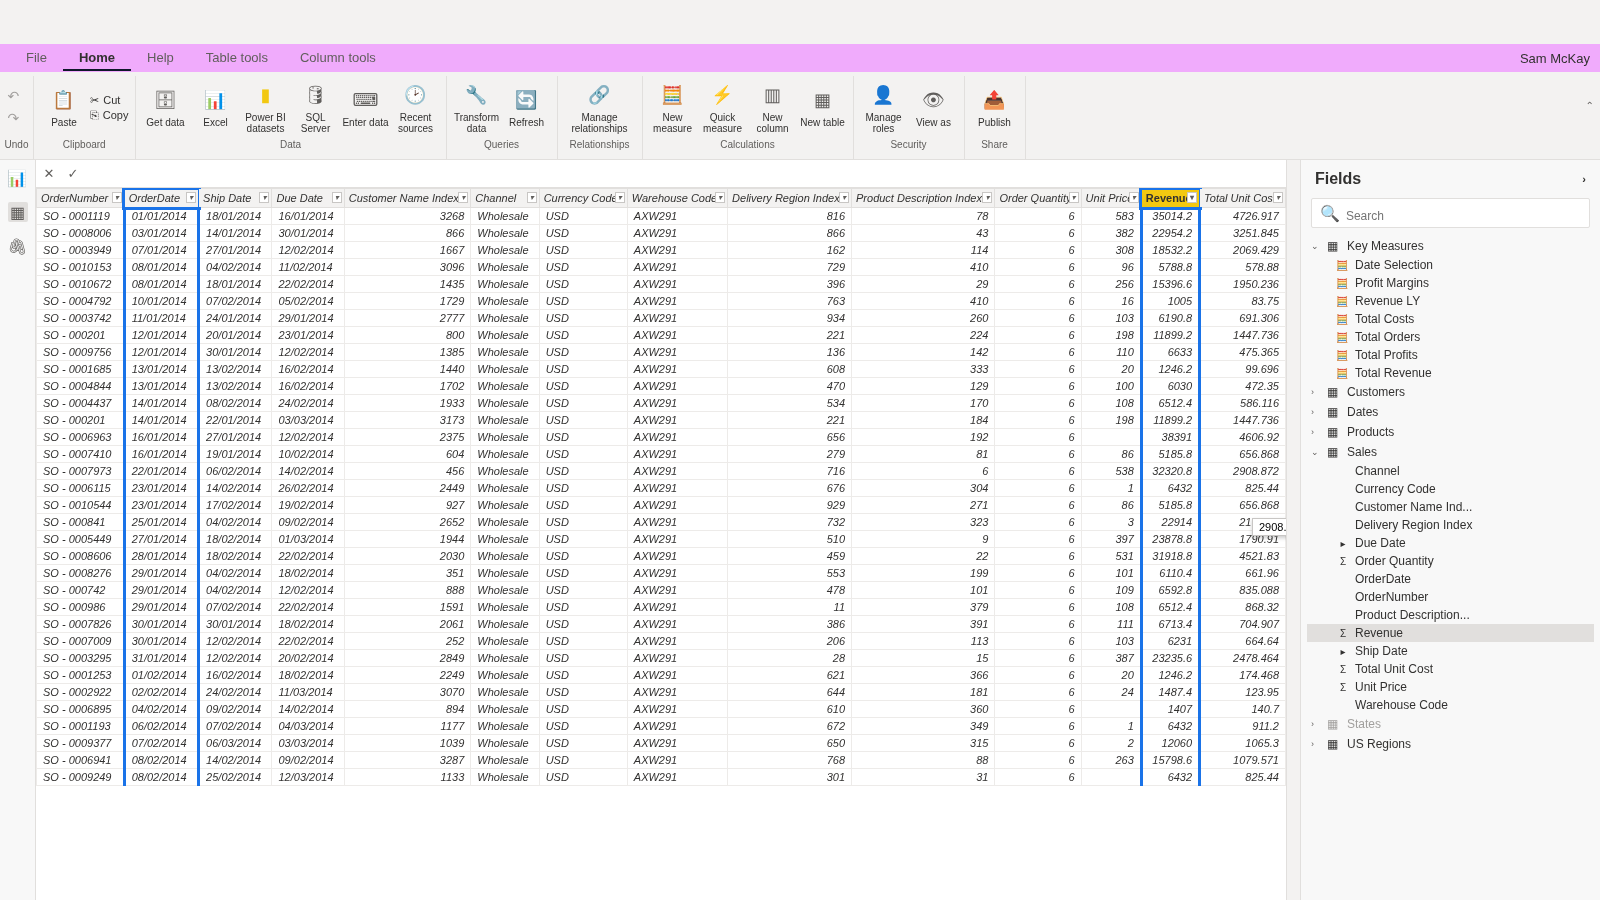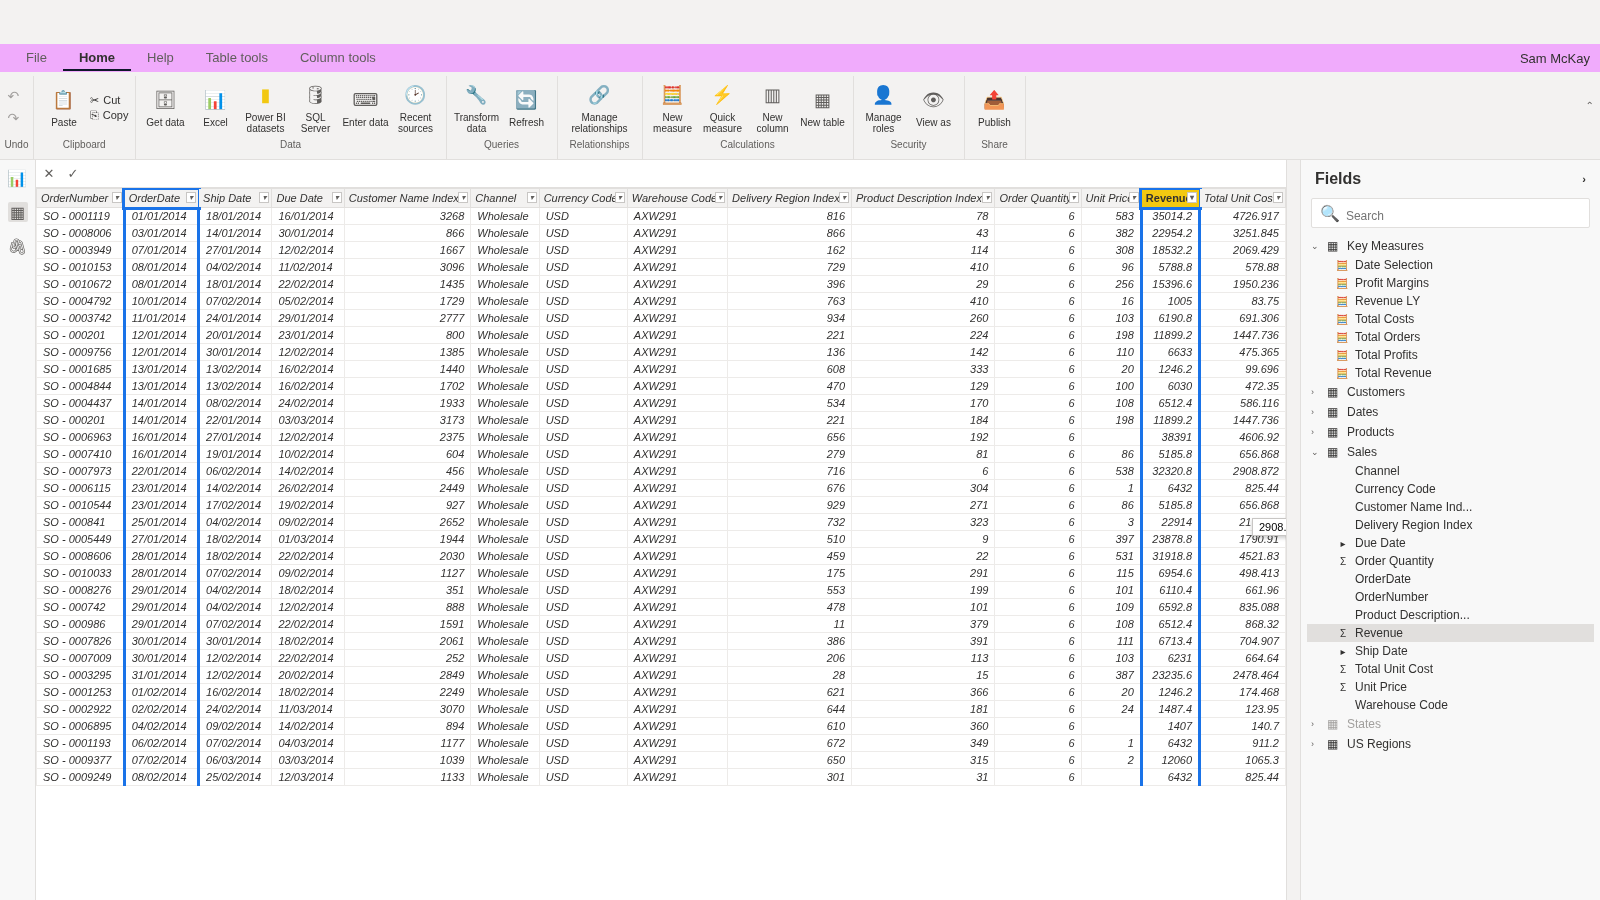--- a/index.html
+++ b/index.html
@@ -548,36 +548,20 @@
               <td>USD</td>
               <td>AXW291</td>
               <td class="num">459</td>
               <td class="num">22</td>
               <td class="num">6</td>
               <td class="num">531</td>
               <td class="num col-hl-left col-hl-right">31918.8</td>
               <td class="num">4521.83</td>
             </tr>
             <tr>
-              <td>SO - 0010033</td>
-              <td class="col-hl-left col-hl-right">28/01/2014</td>
-              <td>07/02/2014</td>
-              <td>09/02/2014</td>
-              <td class="num">1127</td>
-              <td>Wholesale</td>
-              <td>USD</td>
-              <td>AXW291</td>
-              <td class="num">175</td>
-              <td class="num">291</td>
-              <td class="num">6</td>
-              <td class="num">115</td>
-              <td class="num col-hl-left col-hl-right">6954.6</td>
-              <td class="num">498.413</td>
-            </tr>
-            <tr>
               <td>SO - 0008276</td>
               <td class="col-hl-left col-hl-right">29/01/2014</td>
               <td>04/02/2014</td>
               <td>18/02/2014</td>
               <td class="num">351</td>
               <td>Wholesale</td>
               <td>USD</td>
               <td>AXW291</td>
               <td class="num">553</td>
               <td class="num">199</td>
@@ -738,20 +722,36 @@
               <td class="num">1039</td>
               <td>Wholesale</td>
               <td>USD</td>
               <td>AXW291</td>
               <td class="num">650</td>
               <td class="num">315</td>
               <td class="num">6</td>
               <td class="num">2</td>
               <td class="num col-hl-left col-hl-right">12060</td>
               <td class="num">1065.3</td>
+            </tr>
+            <tr>
+              <td>SO - 0006941</td>
+              <td class="col-hl-left col-hl-right">08/02/2014</td>
+              <td>14/02/2014</td>
+              <td>09/02/2014</td>
+              <td class="num">3287</td>
+              <td>Wholesale</td>
+              <td>USD</td>
+              <td>AXW291</td>
+              <td class="num">768</td>
+              <td class="num">88</td>
+              <td class="num">6</td>
+              <td class="num">263</td>
+              <td class="num col-hl-left col-hl-right">15798.6</td>
+              <td class="num">1079.571</td>
             </tr>
             <tr>
               <td>SO - 0009249</td>
               <td class="col-hl-left col-hl-right">08/02/2014</td>
               <td>25/02/2014</td>
               <td>12/03/2014</td>
               <td class="num">1133</td>
               <td>Wholesale</td>
               <td>USD</td>
               <td>AXW291</td>

